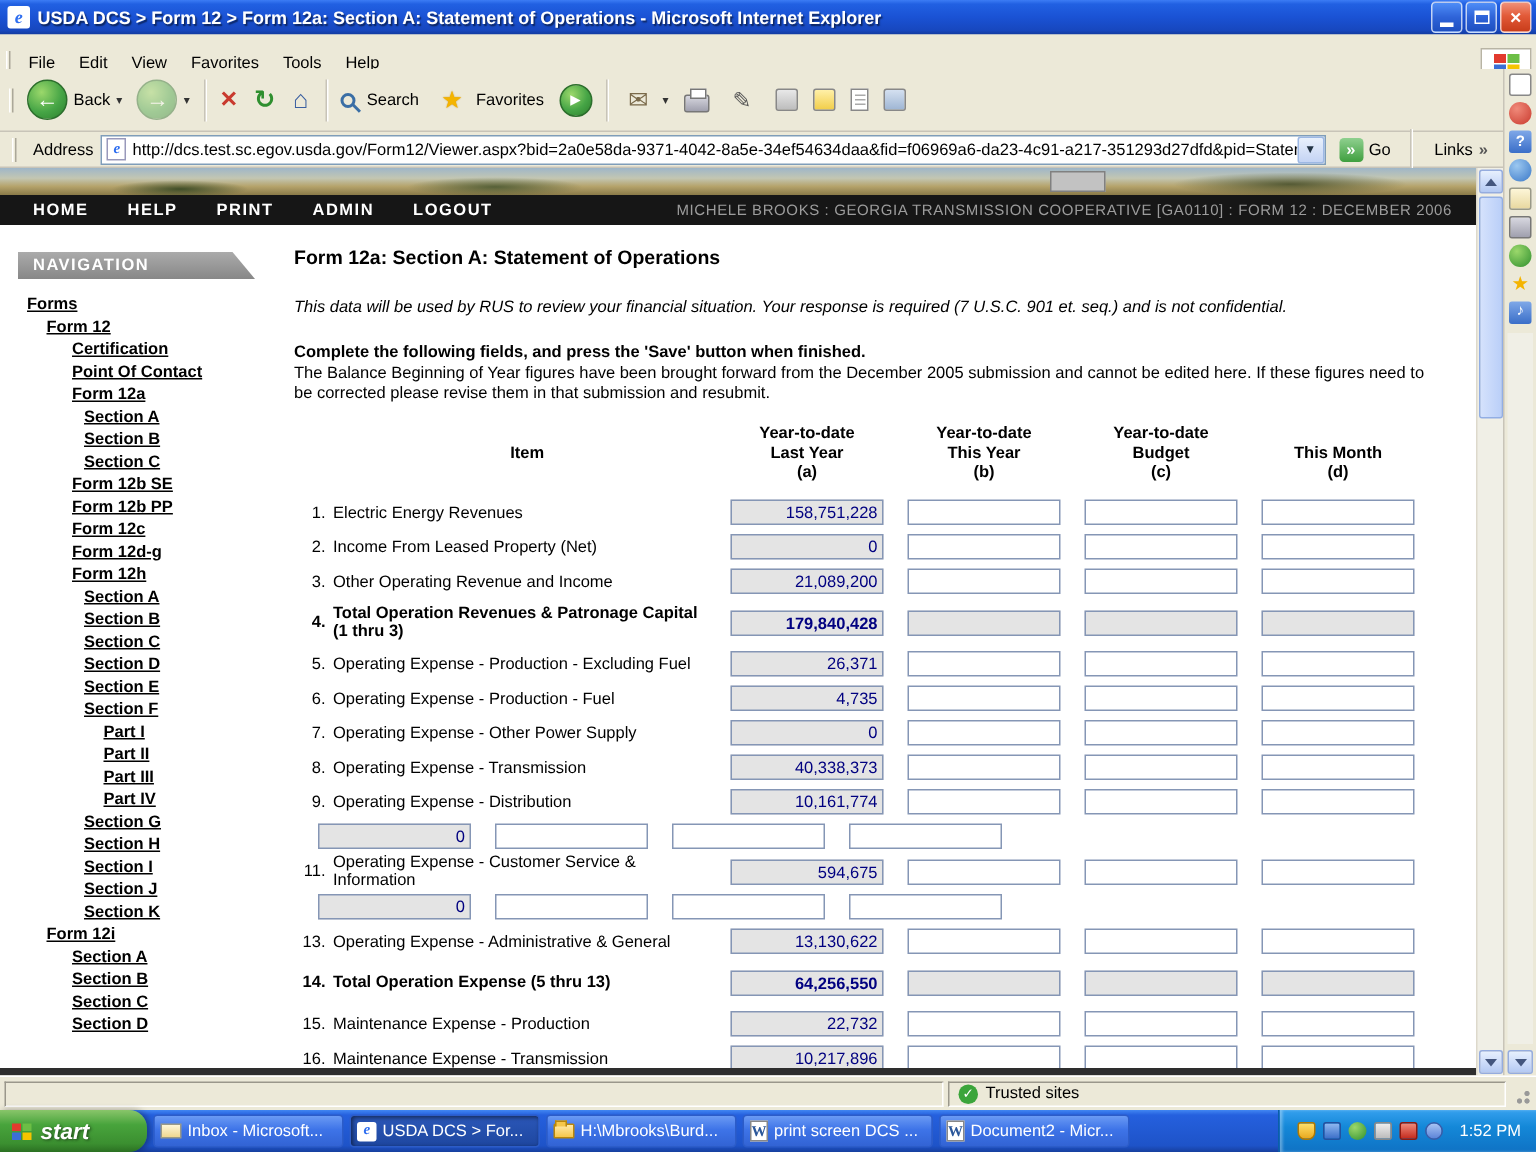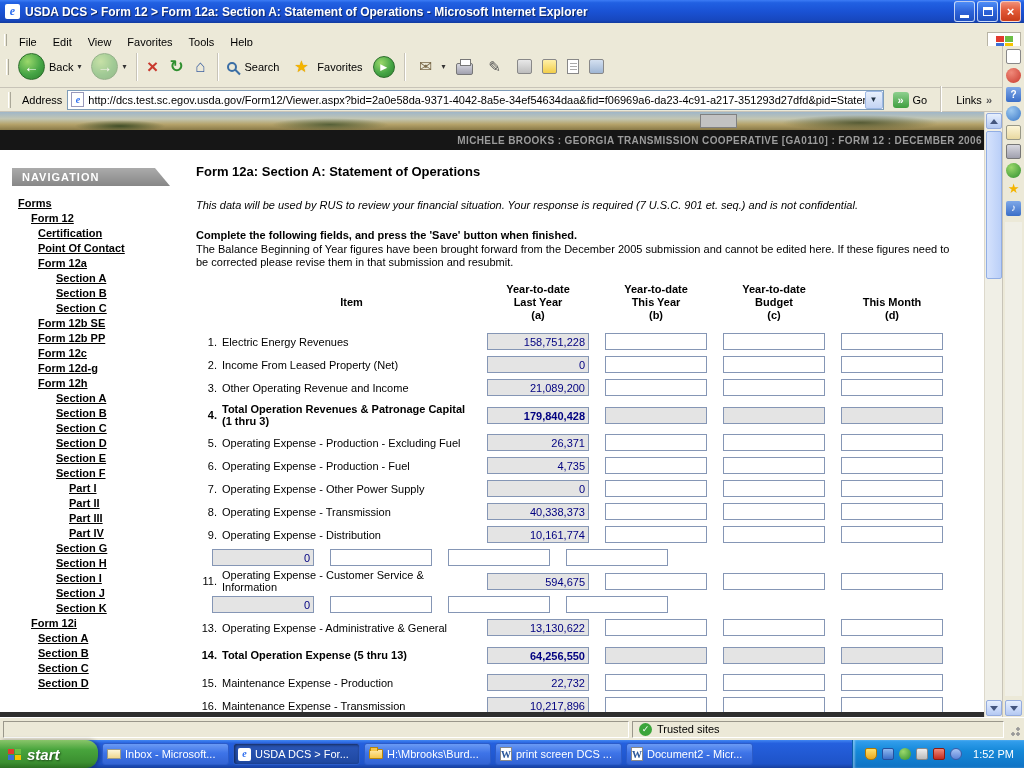--- a/index.html
+++ b/index.html
@@ -83,30 +83,30 @@
     background:
       radial-gradient(ellipse 70px 9px at 120px 78%, rgba(45,65,30,.85), transparent 65%),
       radial-gradient(ellipse 90px 10px at 330px 70%, rgba(55,75,40,.75), transparent 65%),
       radial-gradient(ellipse 120px 12px at 860px 60%, rgba(60,70,35,.8), transparent 65%),
       linear-gradient(180deg,#9FB6C8 0%,#C3C6B2 38%,#B5A36B 68%,#8A7A48 100%)}
   .banner-box{position:absolute;left:700px;top:2px;width:37px;height:14px;background:#C2C2C2;border:1px solid #808080}
 
   
   .sitenav{position:absolute;top:130px;left:0;width:984px;height:20px;background:#161616;display:flex;align-items:center;padding-left:22px}
   .sn-item{color:#fff;font-weight:bold;letter-spacing:1px;margin-right:26px;font-size:11px;cursor:pointer}
-  .sn-user{margin-left:auto;color:#9C9C9C;font-weight:bold;font-size:10px;letter-spacing:.4px;padding-right:2px;white-space:nowrap}
+  .sn-user{margin-left:auto;color:#9C9C9C;font-weight:normal;font-size:10px;letter-spacing:.4px;padding-right:16px;white-space:nowrap}
 
   
   .content{position:absolute;top:150px;left:0;width:984px;height:562px;background:#fff;overflow:hidden}
   .sidebar{position:absolute;left:12px;top:18px;width:172px}
   .nav-header{width:158px;height:18px;color:#fff;font-weight:bold;letter-spacing:1px;padding:3px 0 0 10px;
     background:linear-gradient(180deg,#ABABAB,#878787);clip-path:polygon(0 0,calc(100% - 15px) 0,100% 100%,0 100%)}
   .nav-list{display:flex;flex-direction:column;padding:10px 0 0 6px}
   .nav-link{font-weight:bold;text-decoration:underline;color:#000;line-height:15px;cursor:pointer;white-space:nowrap}
-  .lvl0{margin-left:0}.lvl1{margin-left:13px}.lvl2{margin-left:20px}.lvl3{margin-left:38px}.lvl4{margin-left:51px}
+  .lvl0{margin-left:0}.lvl1{margin-left:13px}.lvl2{margin-left:30px}.lvl3{margin-left:38px}.lvl4{margin-left:51px}
 
   .main{position:absolute;left:196px;top:0;width:762px}
   .page-title{margin-top:14px;font-size:13px;font-weight:bold}
   .notice{margin-top:20px;font-style:italic;font-size:11px}
   .instr-bold{margin-top:18px;font-weight:bold}
   .instr{margin-top:2px;line-height:13px}
   .thead{display:flex;margin-top:14px;align-items:flex-end}
   .hdr-item{flex:0 0 275px;text-align:center;font-weight:bold;padding-left:36px;padding-bottom:14px}
   .hdr-col{flex:0 0 102px;margin-left:16px;text-align:center;font-weight:bold;line-height:13px}
   #table-rows{margin-top:8px}
@@ -300,20 +300,27 @@
     <span>Links</span>
     <span class="chev">»</span>
   </span>
 </div>
 
 <div class="banner">
   <span class="banner-box"></span>
 </div>
 
 <div class="sitenav">
+  <span id="sitenav-items" style="display:flex">
+      <span class="sn-item">HOME</span>
+      <span class="sn-item">HELP</span>
+      <span class="sn-item">PRINT</span>
+      <span class="sn-item">ADMIN</span>
+      <span class="sn-item">LOGOUT</span>
+    </span>
   <span class="sn-user">MICHELE BROOKS : GEORGIA TRANSMISSION COOPERATIVE [GA0110] : FORM 12 : DECEMBER 2006</span>
 </div>
 
 <div class="content">
   <div class="sidebar">
     <div class="nav-header">NAVIGATION</div>
     <div class="nav-list" id="nav-list">
         <a class="nav-link lvl0">Forms</a>
         <a class="nav-link lvl1">Form 12</a>
         <a class="nav-link lvl2">Certification</a>

